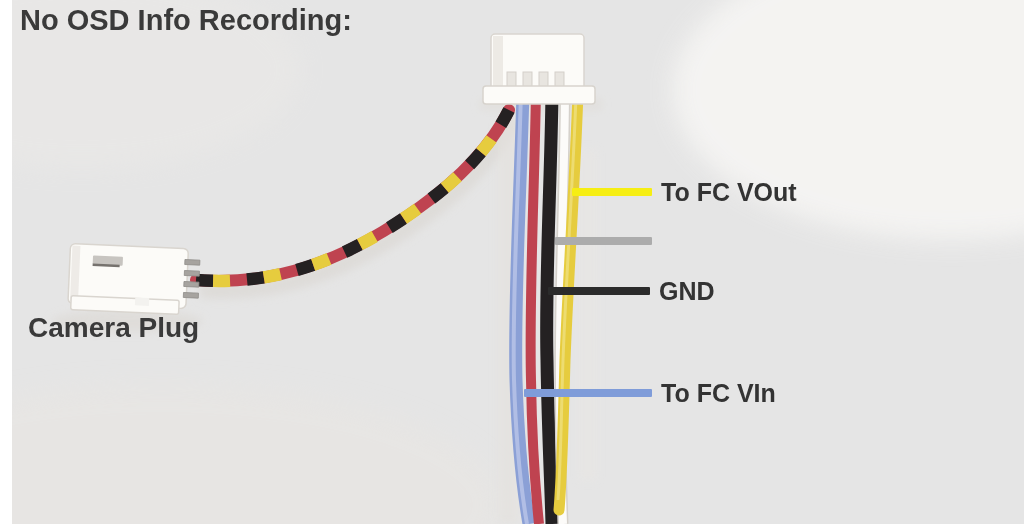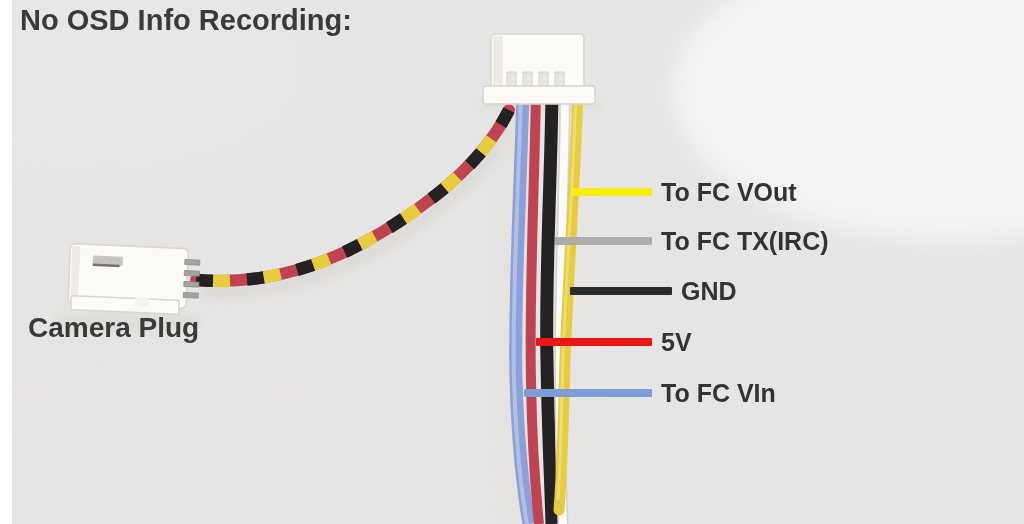--- a/index.html
+++ b/index.html
@@ -127,31 +127,26 @@
 
   <div class="plug-label" style="color: rgb(58, 58, 58);">Camera Plug</div>
 
   <div class="callout" style="left:560px; top:175px;justify-content:space-between;">
     <span class="line" style="width: 80px; background: rgb(246, 238, 19);"></span>
     <span class="lbl" style="color: rgb(51, 51, 51);">To FC VOut</span>
   </div>
 
   <div class="callout" style="left:543px; top:224px;">
     <span class="line" style="width: 97px; background: rgb(172, 172, 172);"></span>
-    <span class="lbl" style="color: rgb(51, 51, 51);">To FC TX(IRC)</span>
   </div>
 
-  <div class="callout" style="left:558px; top:274px;">
+  <div class="callout" style="left:536px; top:274px;">
     <span class="line" style="width: 102px; background: rgb(43, 43, 43);"></span>
     <span class="lbl" style="color: rgb(51, 51, 51);">GND</span>
   </div>
 
-  <div class="callout" style="left:524px; top:325px;">
-    <span class="line" style="width: 116px; background: rgb(237, 21, 21);"></span>
-    <span class="lbl" style="color: rgb(51, 51, 51);">5V</span>
-  </div>
 
   <div class="callout" style="left:512px; top:376px;text-align:center;">
     <span class="line" style="width: 128px; background: rgb(127, 156, 217);"></span>
     <span class="lbl" style="color: rgb(51, 51, 51);">To FC VIn</span>
   </div>
 
 </div>
 
 </body></html>

